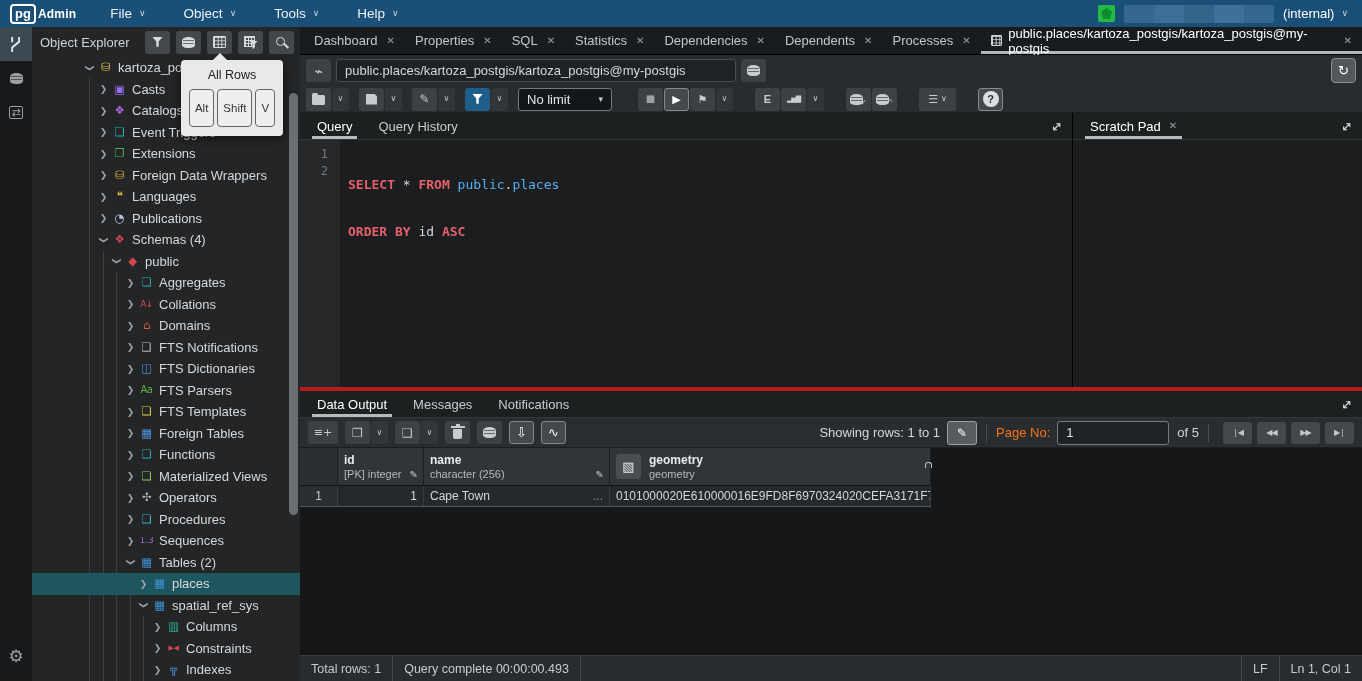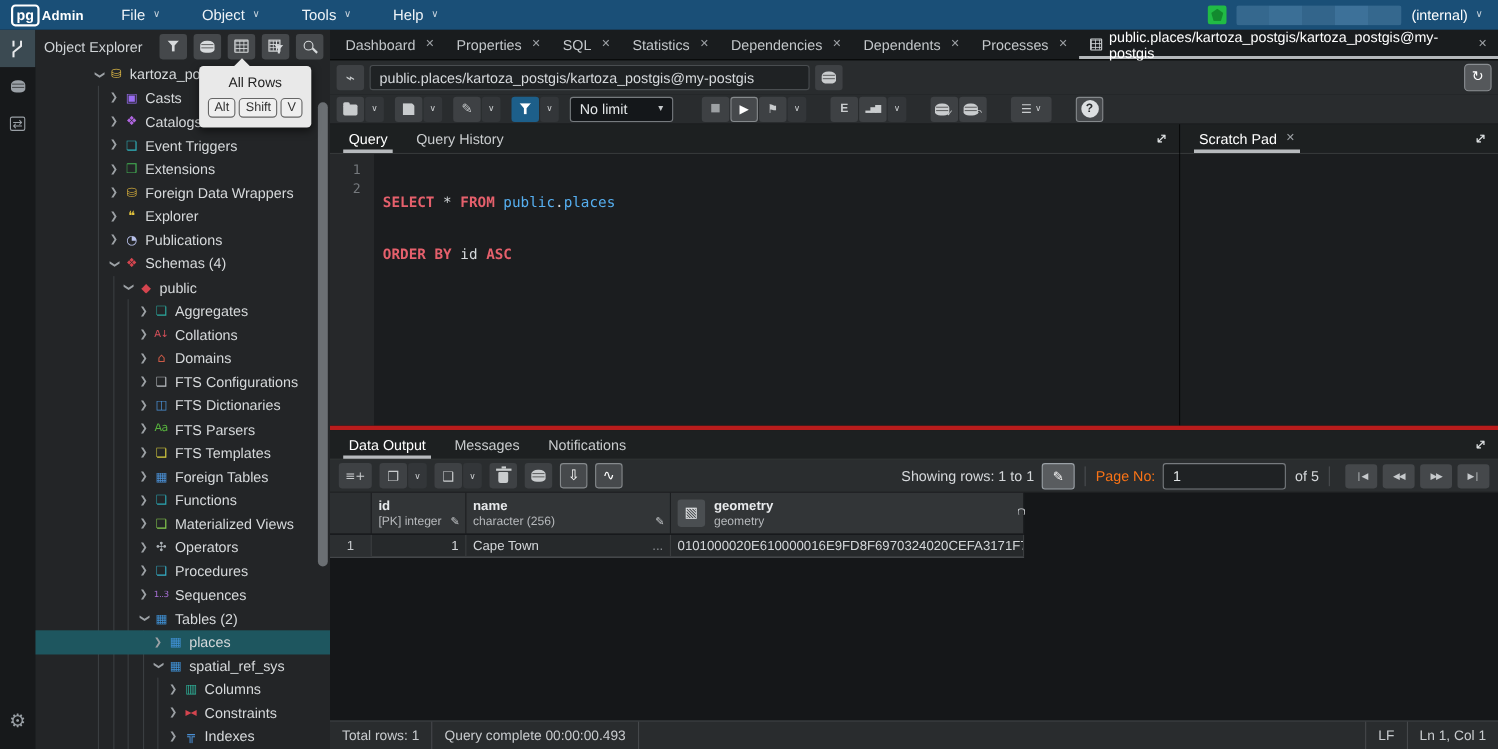--- a/index.html
+++ b/index.html
@@ -72,21 +72,21 @@
     font-size:11.5px;letter-spacing:-.5px;line-height:1;overflow:hidden}
   .tlabel{margin-left:4px}
   #tree-scrollbar{position:absolute;right:2px;top:66px;width:9px;height:422px;background:#6b6f73;border-radius:5px}
 
   
   #tooltip{position:absolute;left:181px;top:60px;width:102px;background:#e9e9e9;border-radius:4px;
     padding:8px 6px 9px;text-align:center;z-index:50;box-shadow:0 3px 8px rgba(0,0,0,.55)}
   #tooltip::before{content:"";position:absolute;top:-5px;left:34px;width:10px;height:10px;background:#e9e9e9;transform:rotate(45deg)}
   #tooltip-title{font-size:12.5px;color:#222;margin-bottom:7px;position:relative}
   #tooltip-keys{display:flex;justify-content:center;gap:3px;position:relative}
-  .keycap{border:1px solid #666;border-radius:4px;padding:2px 5px;font-size:11.5px;color:#333;background:#efefef}
+  .keycap{border:1px solid #666;border-radius:4px;padding:12px 5px;font-size:11.5px;color:#333;background:#efefef}
 
   
   #main{position:absolute;top:27px;left:300px;right:0;bottom:0;display:flex;flex-direction:column;background:#1b1d1f}
 
   
   #tabbar{height:28px;background:#191c1e;border-bottom:1px solid #000;display:flex;align-items:stretch;padding-left:4px}
   .tab{display:flex;align-items:center;padding:0 10px;font-size:13px;color:#c3c7ca;cursor:pointer}
   .tab[data-active="true"]{color:#fff;box-shadow:inset 0 -3px 0 #b4b8bb}
   .tab-close{font-size:10px;margin-left:9px;color:#9da1a5;font-family:"DejaVu Sans",sans-serif}
   .gicon{display:none;width:12px;height:11px;margin-right:6px;border:1px solid #cfd3d6;border-radius:1px;
@@ -307,21 +307,21 @@
 
         <div class="trow" data-indent="1" data-state="collapsed">
           <span class="chev"></span>
           <span class="ticon" style="color: rgb(201, 164, 58);">⛁</span>
           <span class="tlabel">Foreign Data Wrappers</span>
         </div>
 
         <div class="trow" data-indent="1" data-state="collapsed">
           <span class="chev"></span>
           <span class="ticon" style="color: rgb(229, 197, 60);">❝</span>
-          <span class="tlabel">Explorer</span>
+          <span class="tlabel">Languages</span>
         </div>
 
         <div class="trow" data-indent="1" data-state="collapsed">
           <span class="chev"></span>
           <span class="ticon" style="color: rgb(184, 193, 234);">◔</span>
           <span class="tlabel">Publications</span>
         </div>
 
         <div class="trow" data-indent="1" data-state="expanded">
           <span class="chev"></span>
@@ -349,21 +349,21 @@
 
         <div class="trow" data-indent="3" data-state="collapsed">
           <span class="chev"></span>
           <span class="ticon" style="color: rgb(204, 90, 71);">⌂</span>
           <span class="tlabel">Domains</span>
         </div>
 
         <div class="trow" data-indent="3" data-state="collapsed">
           <span class="chev"></span>
           <span class="ticon" style="color: rgb(185, 189, 193);">❑</span>
-          <span class="tlabel">FTS Configurations</span>
+          <span class="tlabel">FTS Notifications</span>
         </div>
 
         <div class="trow" data-indent="3" data-state="collapsed">
           <span class="chev"></span>
           <span class="ticon" style="color: rgb(74, 143, 212);">◫</span>
           <span class="tlabel">FTS Dictionaries</span>
         </div>
 
         <div class="trow" data-indent="3" data-state="collapsed">
           <span class="chev"></span>

